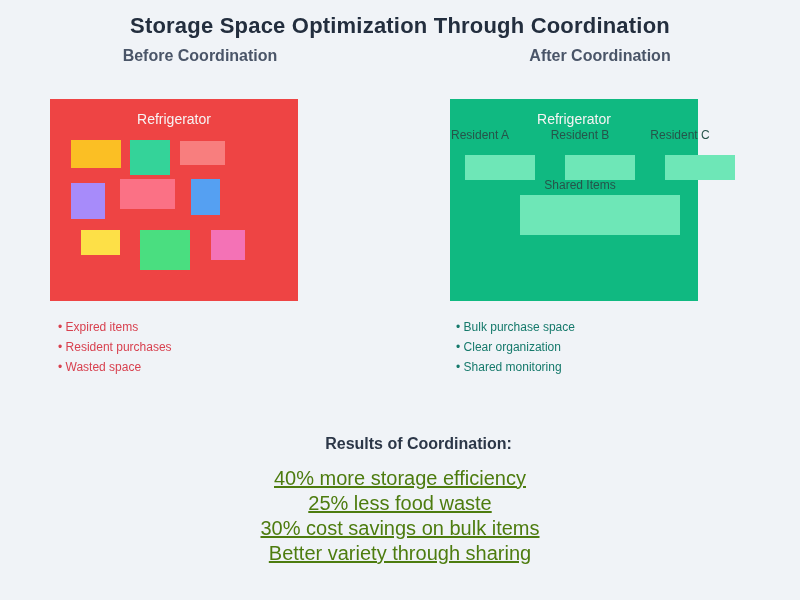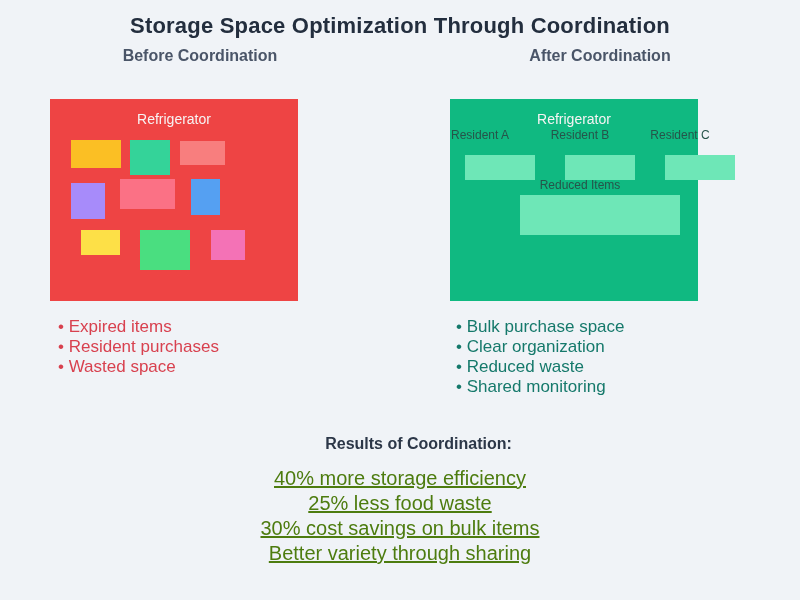--- a/index.html
+++ b/index.html
@@ -73,21 +73,21 @@
     transform:translateX(-50%);
     font-size:12px;line-height:14px;
     color:#26544a;
     white-space:nowrap;
   }
   .shelf-shared{left:70px;top:96px;width:160px;height:40px;}
 
   .bullets{
     top:317px;
     margin:0;padding:0;list-style:none;
-    font-size:17px;line-height:20px;
+    font-size:12px;line-height:20px;
   }
   #bullets-before{left:58px;color:#d8414f;}
   #bullets-after{left:456px;color:#15796b;}
   .bullets li::before{content:"• ";}
 
   #results{
     left:0;right:0;top:435px;
     text-align:center;
   }
   #results-heading{
@@ -124,34 +124,33 @@
 </div>
 
 <div class="abs fridge" id="fridge-after" style="background: rgb(16, 185, 129);">
   <div class="fridge-label">Refrigerator</div>
   <div class="section-label sl-a">Resident A</div>
   <div class="section-label sl-b">Resident B</div>
   <div class="section-label sl-c">Resident C</div>
   <div class="shelf shelf-a" style="background: rgb(110, 231, 183);"></div>
   <div class="shelf shelf-b" style="background: rgb(110, 231, 183);"></div>
   <div class="shelf shelf-c" style="background: rgb(110, 231, 183);"></div>
-  <div class="shared-label">Reduced Items</div>
+  <div class="shared-label">Shared Items</div>
   <div class="shelf shelf-shared" style="background: rgb(110, 231, 183);"></div>
 </div>
 
 <ul class="abs bullets" id="bullets-before">
   <li>Expired items</li>
   <li>Resident purchases</li>
   <li>Wasted space</li>
 </ul>
 
 <ul class="abs bullets" id="bullets-after">
   <li>Bulk purchase space</li>
   <li>Clear organization</li>
-  <li>Reduced waste</li>
   <li>Shared monitoring</li>
 </ul>
 
 <div class="abs" id="results">
   <div id="results-heading">Results of Coordination:</div>
   <div class="results-line">40% more storage efficiency</div>
   <div class="results-line">25% less food waste</div>
   <div class="results-line">30% cost savings on bulk items</div>
   <div class="results-line">Better variety through sharing</div>
 </div>

